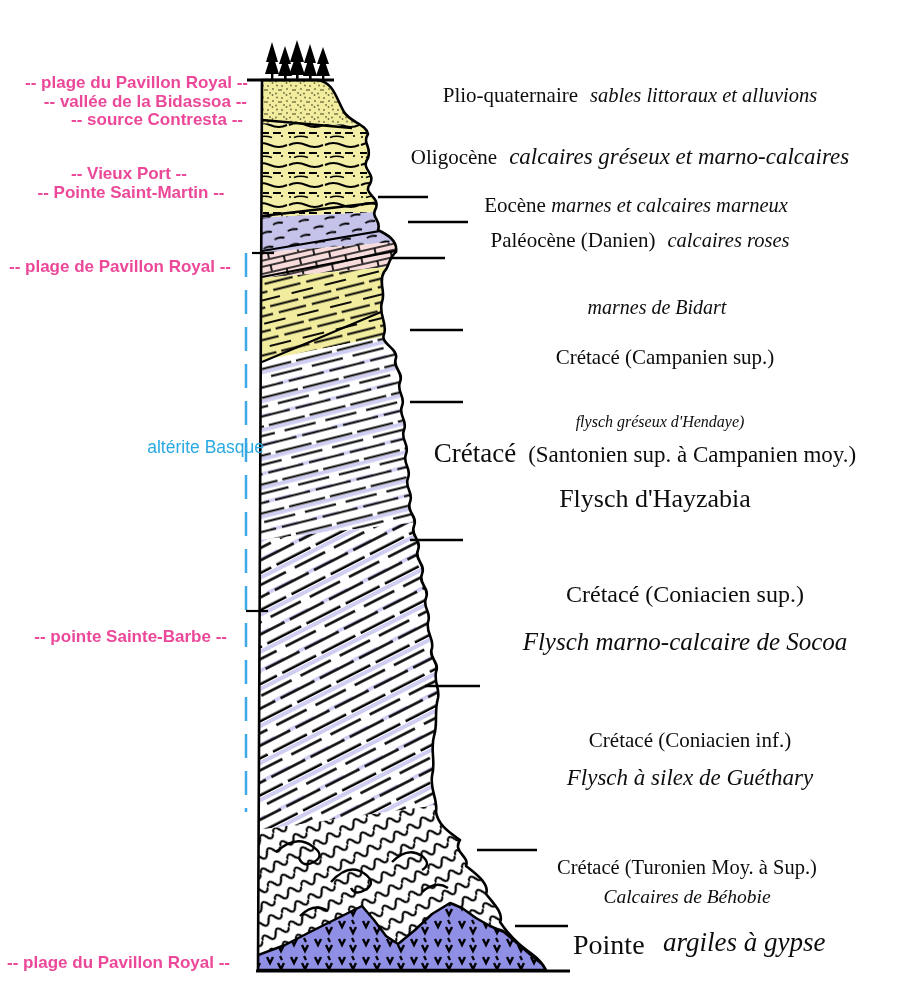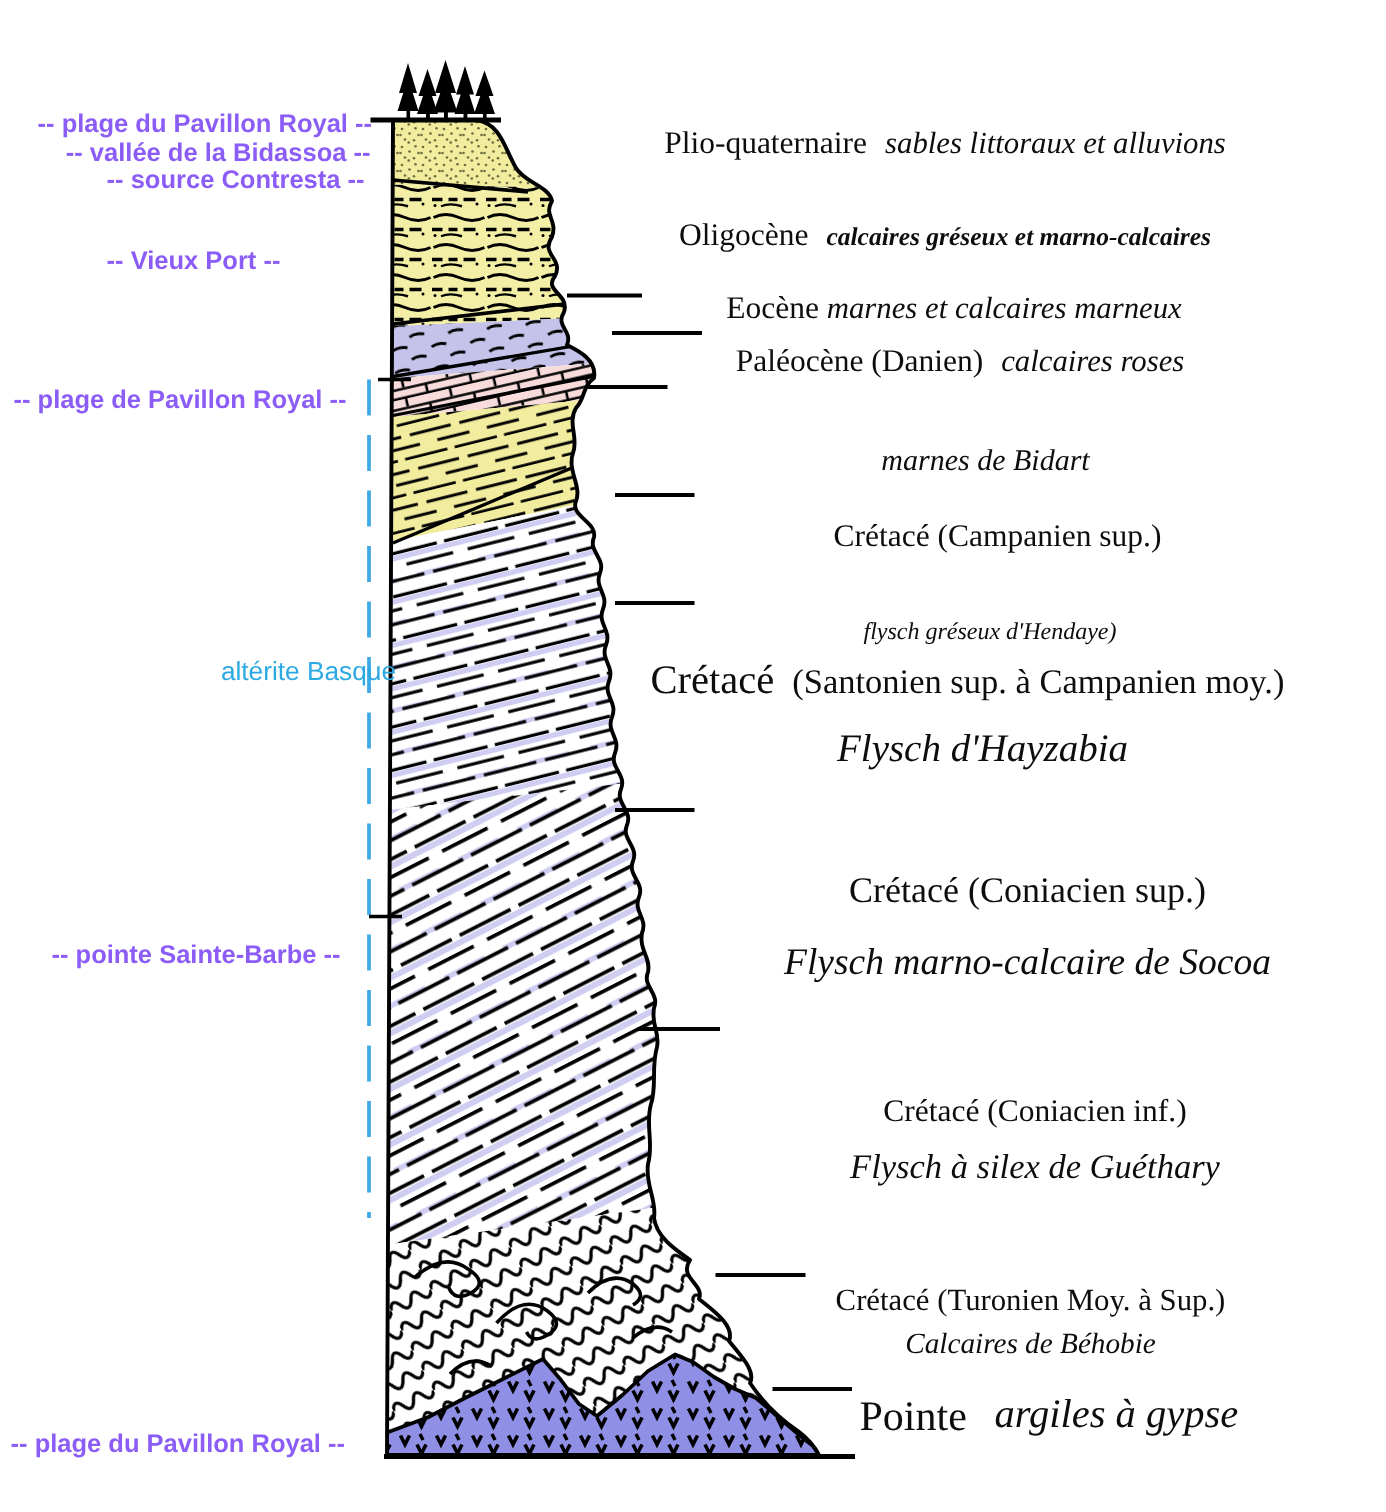--- a/index.html
+++ b/index.html
@@ -1,19 +1,19 @@
 <!DOCTYPE html>
 <html><head>
 <meta charset="utf-8">
 <style>
   html,body{margin:0;padding:0;background:#fff;}
   .canvas{position:relative;width:924px;height:1008px;background:#ffffff;overflow:hidden;
           font-family:"Liberation Sans",sans-serif;}
   svg{position:absolute;top:0;left:0;}
-  .lbl{position:absolute;white-space:nowrap;color:#8b5cf6;font-weight:bold;
+  .lbl{position:absolute;white-space:nowrap;color:#ec4899;font-weight:bold;
        font-size:17px;line-height:19px;font-family:"Liberation Sans",sans-serif;}
   .lbl.cyan{color:#2BA9E2;font-weight:normal;font-size:17.5px;padding-left:32px;}
   .r-line{position:absolute;white-space:nowrap;text-align:center;color:#0d0d0d;
           font-family:"Liberation Serif",serif;}
   .r-line .lith{font-style:italic;}
   .gap{display:inline-block;width:12px;}
 </style>
 </head>
 <body>
 
@@ -186,50 +186,51 @@
       <line x1="246" y1="611" x2="268" y2="611"></line>
     </g>
 
     <line x1="256" y1="971" x2="570" y2="971" stroke="#000" stroke-width="3.2"></line>
   </svg>
 
   <div class="lbl" style="top:73px;left:0;width:248px;text-align:right;">-- plage du Pavillon Royal --</div>
   <div class="lbl" style="top:92px;left:0;width:247px;text-align:right;">-- vallée de la Bidassoa --</div>
   <div class="lbl" style="top:110px;left:0;width:243px;text-align:right;">-- source Contresta --</div>
   <div class="lbl" style="top:164px;left:0;width:258px;text-align:center;">-- Vieux Port --</div>
+  <div class="lbl" style="top:183px;left:0;width:262px;text-align:center;">-- Pointe Saint-Martin --</div>
   <div class="lbl" style="top:257px;left:0;width:240px;text-align:center;">-- plage de Pavillon Royal --</div>
   <div class="lbl cyan" style="top:438px;left:0;width:232px;text-align:right;">altérite Basque</div>
   <div class="lbl" style="top:627px;left:0;width:227px;text-align:right;">-- pointe Sainte-Barbe --</div>
   <div class="lbl" style="top:953px;left:0;width:230px;text-align:right;">-- plage du Pavillon Royal --</div>
 
   <div class="r-line" style="top:83px;left:380px;width:500px;font-size:21px;">
     <span>Plio-quaternaire</span><span class="gap"></span><span class="lith" style="font-size:20.5px;">sables littoraux et alluvions</span>
   </div>
 
   <div class="r-line" style="top:144px;left:380px;width:500px;font-size:21px;">
-    <span>Oligocène</span><span class="gap"></span><span class="lith" style="font-size:17px;font-weight:bold;">calcaires gréseux et marno-calcaires</span>
+    <span>Oligocène</span><span class="gap"></span><span class="lith" style="font-size:23px;">calcaires gréseux et marno-calcaires</span>
   </div>
 
   <div class="r-line" style="top:193px;left:386px;width:500px;font-size:21px;">
     <span>Eocène</span>&nbsp;<span class="lith" style="font-size:20.5px;">marnes et calcaires marneux</span>
   </div>
 
   <div class="r-line" style="top:228px;left:390px;width:500px;font-size:21px;">
     <span>Paléocène (Danien)</span><span class="gap"></span><span class="lith" style="font-size:20.5px;">calcaires roses</span>
   </div>
 
   <div class="r-line lith" style="top:296px;left:407px;width:500px;font-size:20px;font-style:italic;">marnes de Bidart</div>
 
   <div class="r-line" style="top:345px;left:415px;width:500px;font-size:21px;">Crétacé (Campanien sup.)</div>
   <div class="r-line" style="top:370px;left:410px;width:500px;font-size:16px;font-style:italic;margin-top:43px;">flysch gréseux d'Hendaye)</div>
 
   <div class="r-line" style="top:438px;left:395px;width:500px;font-size:23px;">
     <span style="font-size:27px;">Crétacé</span><span class="gap"></span><span>(Santonien sup. à Campanien moy.)</span>
   </div>
-  <div class="r-line" style="top:484px;left:405px;width:500px;font-size:26px;font-style:italic;">Flysch d'Hayzabia</div>
+  <div class="r-line" style="top:484px;left:405px;width:500px;font-size:26px;">Flysch d'Hayzabia</div>
 
   <div class="r-line" style="top:581px;left:435px;width:500px;font-size:24px;">Crétacé (Coniacien sup.)</div>
   <div class="r-line" style="top:628px;left:435px;width:500px;font-size:25px;font-style:italic;">Flysch marno-calcaire de Socoa</div>
 
   <div class="r-line" style="top:728px;left:440px;width:500px;font-size:21px;">Crétacé (Coniacien inf.)</div>
   <div class="r-line" style="top:765px;left:440px;width:500px;font-size:23px;font-style:italic;">Flysch à silex de Guéthary</div>
 
   <div class="r-line" style="top:856px;left:437px;width:500px;font-size:20.5px;">Crétacé (Turonien Moy. à Sup.)</div>
   <div class="r-line" style="top:886px;left:437px;width:500px;font-size:19.5px;font-style:italic;">Calcaires de Béhobie</div>
 

